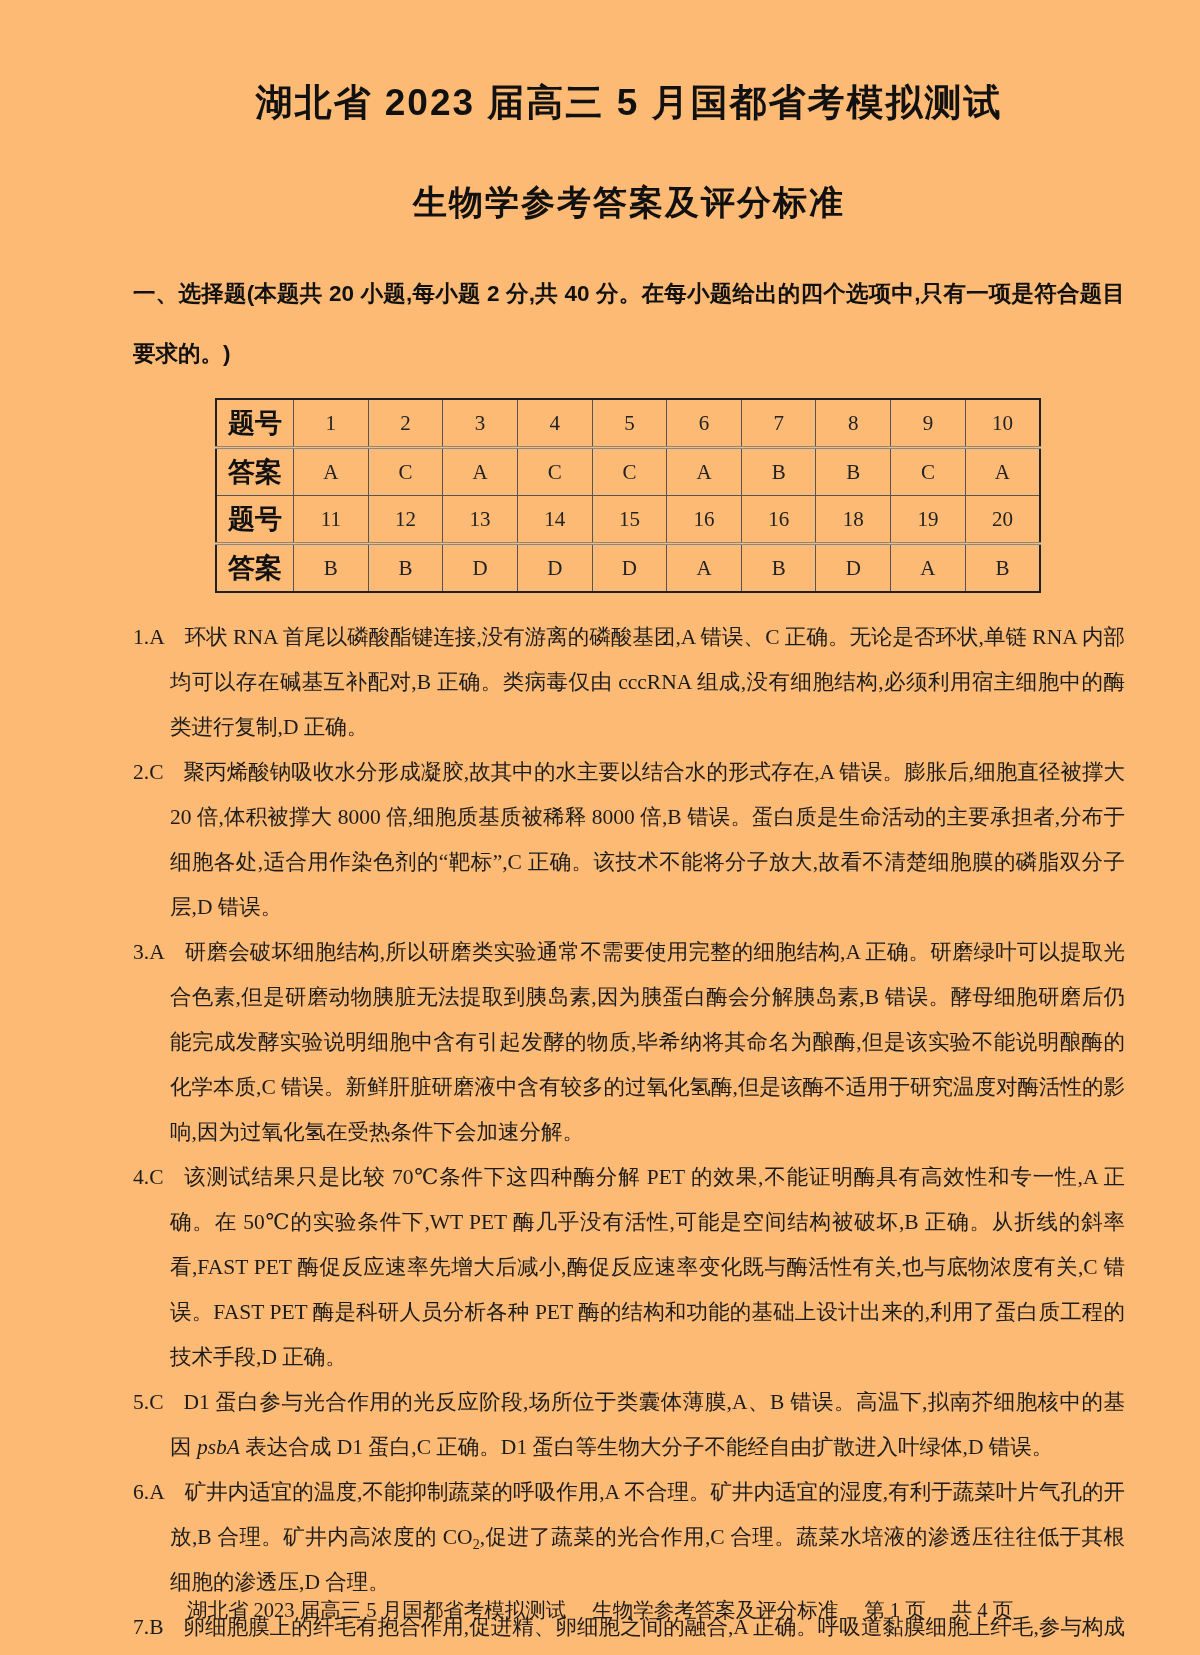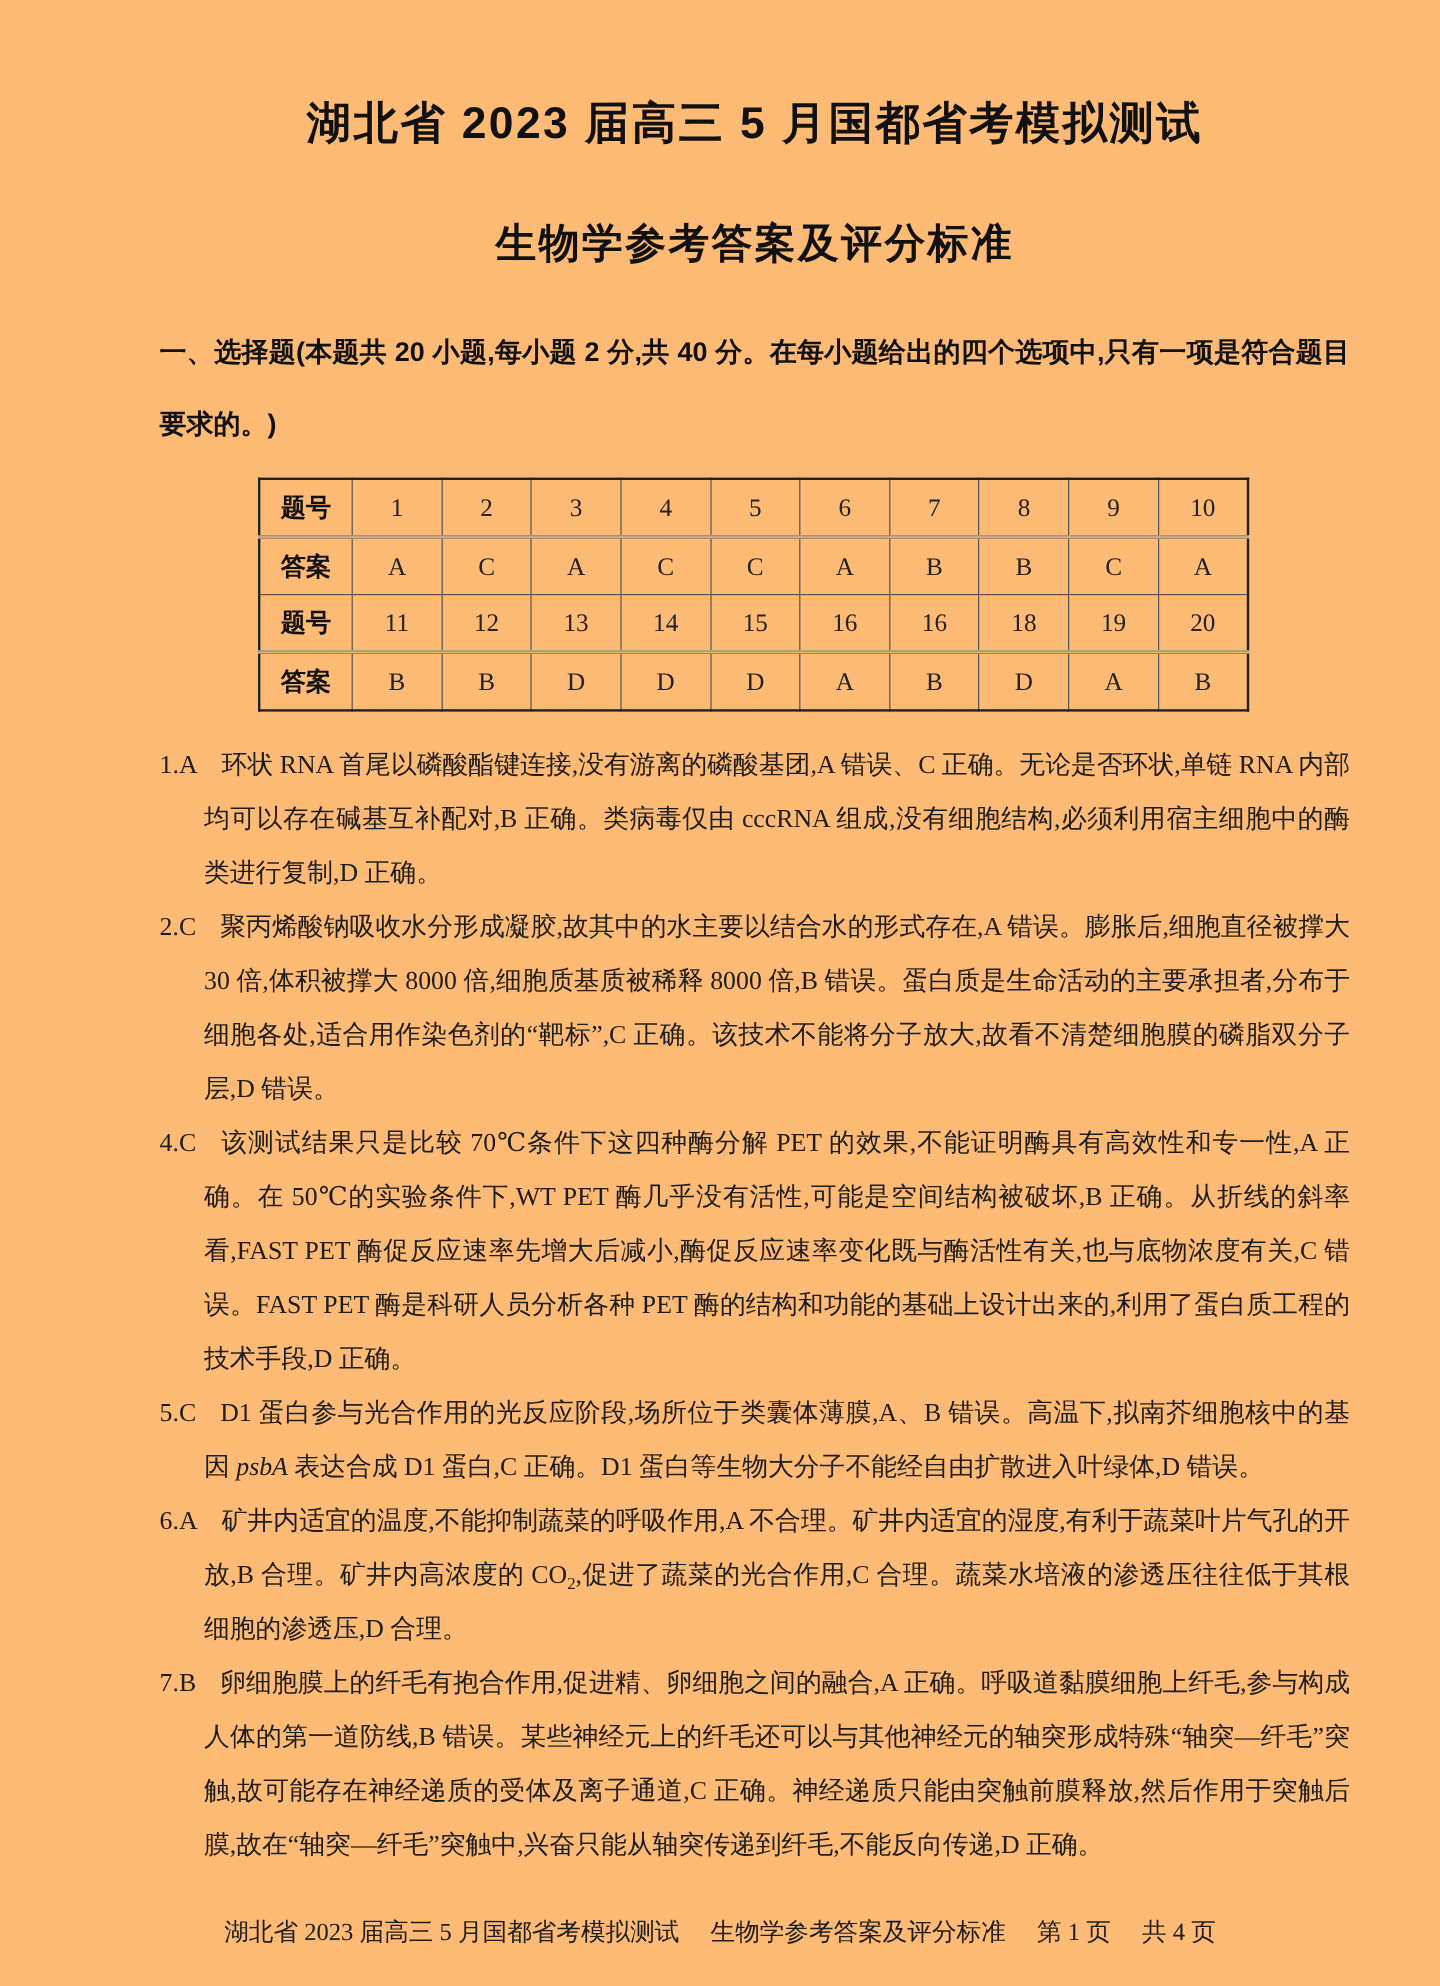--- a/index.html
+++ b/index.html
@@ -50,21 +50,21 @@
     margin:14px 0 0 82px;
     border-collapse:collapse;
     border:2px solid #222;
     table-layout:fixed;
     width:826px;
   }
   table.answers th{
     width:76px;
     font-family:"Liberation Sans","DejaVu Sans",sans-serif;
     font-weight:bold;
-    font-size:21px;
+    font-size:27px;
     color:#111;
   }
   table.answers td{
     font-family:"Liberation Serif","DejaVu Serif",serif;
     font-size:21px;
     text-align:center;
     color:#222;
   }
   table.answers th, table.answers td{
     border:1px solid #555;
@@ -172,21 +172,22 @@
             <td>B</td>
             <td>D</td>
             <td>A</td>
             <td>B</td>
           </tr>
         </tbody>
     </table>
 
     <div class="explanations">
         <div class="expl-item"><span class="expl-prefix">1.A</span><span>环状 RNA 首尾以磷酸酯键连接,没有游离的磷酸基团,A 错误、C 正确。无论是否环状,单链 RNA 内部均可以存在碱基互补配对,B 正确。类病毒仅由 cccRNA 组成,没有细胞结构,必须利用宿主细胞中的酶类进行复制,D 正确。</span></div>
-        <div class="expl-item"><span class="expl-prefix">2.C</span><span>聚丙烯酸钠吸收水分形成凝胶,故其中的水主要以结合水的形式存在,A 错误。膨胀后,细胞直径被撑大 30 倍,体积被撑大 8000 倍,细胞质基质被稀释 8000 倍,B 错误。蛋白质是生命活动的主要承担者,分布于细胞各处,适合用作染色剂的“靶标”,C 正确。该技术不能将分子放大,故看不清楚细胞膜的磷脂双分子层,D 错误。</span></div>
+        <div class="expl-item"><span class="expl-prefix">2.C</span><span>聚丙烯酸钠吸收水分形成凝胶,故其中的水主要以结合水的形式存在,A 错误。膨胀后,细胞直径被撑大 20 倍,体积被撑大 8000 倍,细胞质基质被稀释 8000 倍,B 错误。蛋白质是生命活动的主要承担者,分布于细胞各处,适合用作染色剂的“靶标”,C 正确。该技术不能将分子放大,故看不清楚细胞膜的磷脂双分子层,D 错误。</span></div>
+        <div class="expl-item"><span class="expl-prefix">3.A</span><span>研磨会破坏细胞结构,所以研磨类实验通常不需要使用完整的细胞结构,A 正确。研磨绿叶可以提取光合色素,但是研磨动物胰脏无法提取到胰岛素,因为胰蛋白酶会分解胰岛素,B 错误。酵母细胞研磨后仍能完成发酵实验说明细胞中含有引起发酵的物质,毕希纳将其命名为酿酶,但是该实验不能说明酿酶的化学本质,C 错误。新鲜肝脏研磨液中含有较多的过氧化氢酶,但是该酶不适用于研究温度对酶活性的影响,因为过氧化氢在受热条件下会加速分解。</span></div>
         <div class="expl-item"><span class="expl-prefix">4.C</span><span>该测试结果只是比较 70℃条件下这四种酶分解 PET 的效果,不能证明酶具有高效性和专一性,A 正确。在 50℃的实验条件下,WT PET 酶几乎没有活性,可能是空间结构被破坏,B 正确。从折线的斜率看,FAST PET 酶促反应速率先增大后减小,酶促反应速率变化既与酶活性有关,也与底物浓度有关,C 错误。FAST PET 酶是科研人员分析各种 PET 酶的结构和功能的基础上设计出来的,利用了蛋白质工程的技术手段,D 正确。</span></div>
         <div class="expl-item"><span class="expl-prefix">5.C</span><span>D1 蛋白参与光合作用的光反应阶段,场所位于类囊体薄膜,A、B 错误。高温下,拟南芥细胞核中的基因 </span><em>psbA</em><span> 表达合成 D1 蛋白,C 正确。D1 蛋白等生物大分子不能经自由扩散进入叶绿体,D 错误。</span></div>
         <div class="expl-item"><span class="expl-prefix">6.A</span><span>矿井内适宜的温度,不能抑制蔬菜的呼吸作用,A 不合理。矿井内适宜的湿度,有利于蔬菜叶片气孔的开放,B 合理。矿井内高浓度的 CO</span><sub>2</sub><span>,促进了蔬菜的光合作用,C 合理。蔬菜水培液的渗透压往往低于其根细胞的渗透压,D 合理。</span></div>
         <div class="expl-item"><span class="expl-prefix">7.B</span><span>卵细胞膜上的纤毛有抱合作用,促进精、卵细胞之间的融合,A 正确。呼吸道黏膜细胞上纤毛,参与构成人体的第一道防线,B 错误。某些神经元上的纤毛还可以与其他神经元的轴突形成特殊“轴突—纤毛”突触,故可能存在神经递质的受体及离子通道,C 正确。神经递质只能由突触前膜释放,然后作用于突触后膜,故在“轴突—纤毛”突触中,兴奋只能从轴突传递到纤毛,不能反向传递,D 正确。</span></div>
       </div>
 
   </div>
 
   <div class="footer"><span>湖北省 2023 届高三 5 月国都省考模拟测试</span><span>生物学参考答案及评分标准</span><span>第 1 页</span><span>共 4 页</span></div>
 </div>

